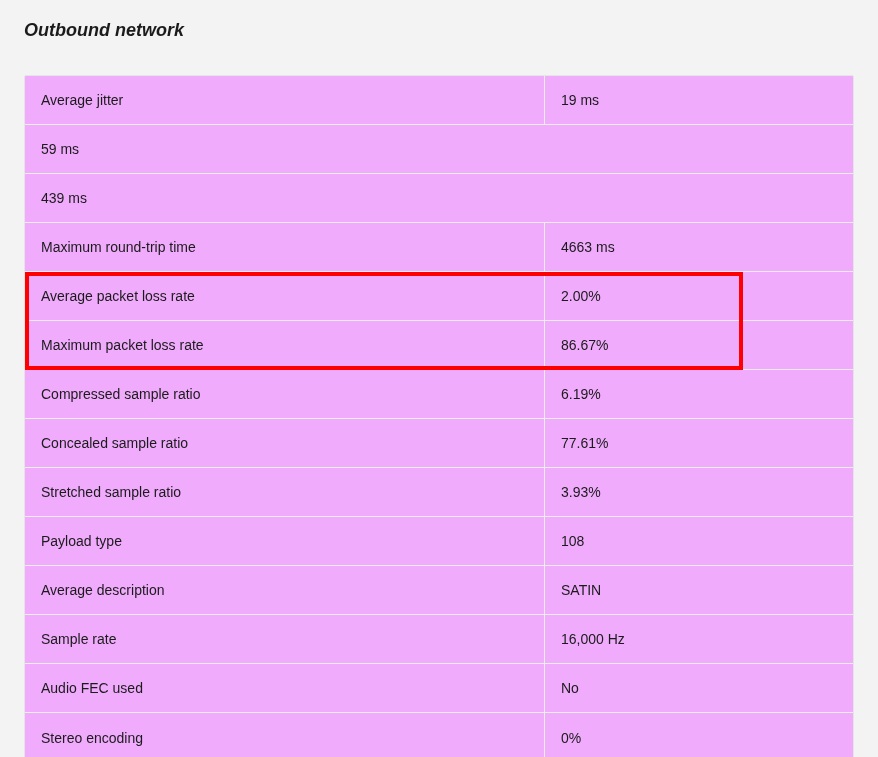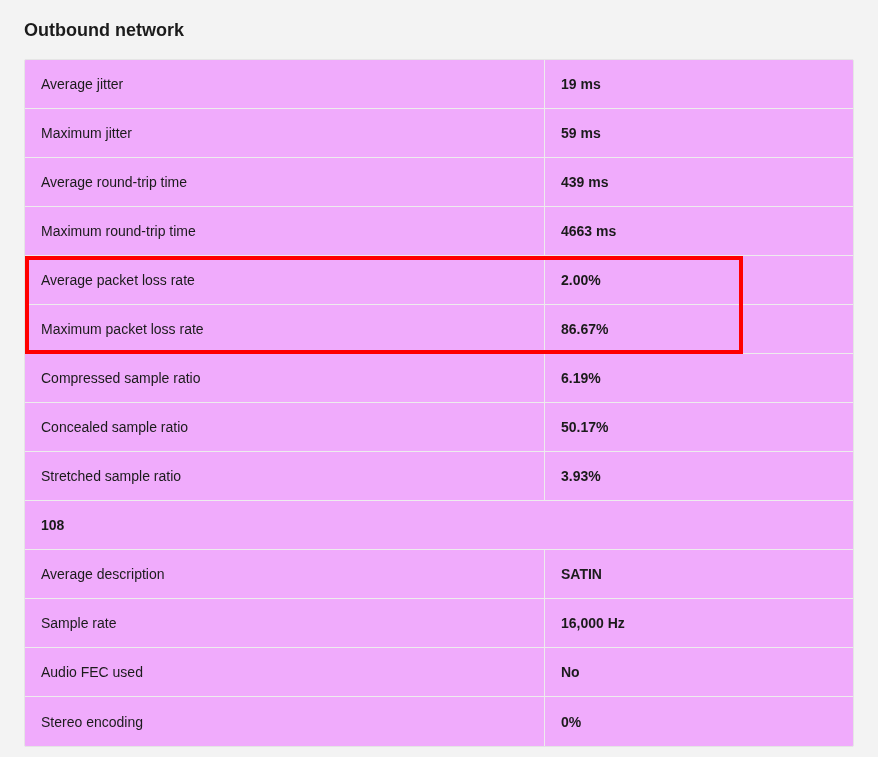--- a/index.html
+++ b/index.html
@@ -14,21 +14,22 @@
       padding: 0;
     }
     .container {
       background: #f3f3f3;
       padding: 20px 24px 24px 24px;
     }
     .section-title {
       font-size: 18px;
       font-weight: 700;
       color: #1b1b1b;
-      margin-bottom: 18px;
+      margin-bottom: 34px;
+      font-style: italic;
     }
     .table {
       background: #f0abfc;
       border: 1px solid #e5e5e5;
       border-radius: 2px;
       position: relative;
     }
     .row {
       display: flex;
       border-bottom: 1px solid #ededed;
@@ -46,21 +47,20 @@
       border-right: 1px solid #ededed;
       align-self: stretch;
       display: flex;
       align-items: center;
     }
     .cell-value {
       flex: 1;
       padding: 15px 16px;
       font-size: 14px;
       color: #1b1b1b;
-      font-weight: bold;
     }
     .highlight-box {
       position: absolute;
       left: 0;
       width: 718px;
       height: 98px;
       top: 196px;
       border: 4px solid #ff0000;
       pointer-events: none;
       z-index: 10;
@@ -72,52 +72,51 @@
 <div class="container">
   <h2 class="section-title">Outbound network</h2>
   <div class="table">
     <div class="highlight-box"></div>
 
     <div class="row">
       <div class="cell-label">Average jitter</div>
       <div class="cell-value">19 ms</div>
     </div>
     <div class="row">
-      <div class="cell-label">Maximum jitter</div>
       <div class="cell-value">59 ms</div>
     </div>
     <div class="row">
-      <div class="cell-label">Average round-trip time</div>
       <div class="cell-value">439 ms</div>
     </div>
     <div class="row">
       <div class="cell-label">Maximum round-trip time</div>
       <div class="cell-value">4663 ms</div>
     </div>
     <div class="row">
       <div class="cell-label">Average packet loss rate</div>
       <div class="cell-value">2.00%</div>
     </div>
     <div class="row">
       <div class="cell-label">Maximum packet loss rate</div>
       <div class="cell-value">86.67%</div>
     </div>
     <div class="row">
       <div class="cell-label">Compressed sample ratio</div>
       <div class="cell-value">6.19%</div>
     </div>
     <div class="row">
       <div class="cell-label">Concealed sample ratio</div>
-      <div class="cell-value">50.17%</div>
+      <div class="cell-value">77.61%</div>
     </div>
     <div class="row">
       <div class="cell-label">Stretched sample ratio</div>
       <div class="cell-value">3.93%</div>
     </div>
     <div class="row">
+      <div class="cell-label">Payload type</div>
       <div class="cell-value">108</div>
     </div>
     <div class="row">
       <div class="cell-label">Average description</div>
       <div class="cell-value">SATIN</div>
     </div>
     <div class="row">
       <div class="cell-label">Sample rate</div>
       <div class="cell-value">16,000 Hz</div>
     </div>

